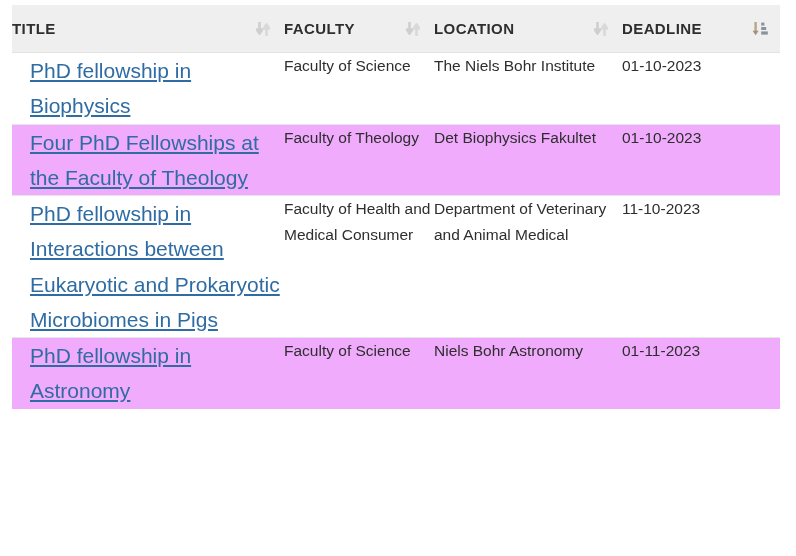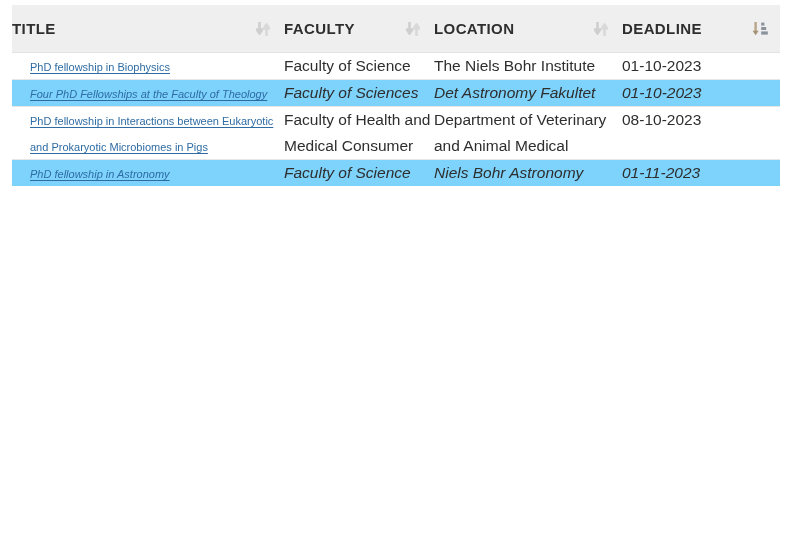--- a/index.html
+++ b/index.html
@@ -71,22 +71,21 @@
     display: inline-block;
     width: 14px;
     height: 18px;
     flex: 0 0 auto;
     margin-left: 8px;
   }
   .sort-icon svg { display: block; }
 
   
   tbody tr.stripe {
-    background: #7dd3fc;
-    font-style: italic;
+    background: #f0abfc;
   }
   tbody tr.plain {
     background: #ffffff;
   }
   tbody td {
     padding: 16px 20px 18px 18px;
     font-size: 15.5px;
     color: #2e2e2e;
     line-height: 1.68;
     border-bottom: 1px solid #e6e6e6;
@@ -94,21 +93,21 @@
   tbody tr:last-child td {
     border-bottom: none;
   }
   tbody td.c-title    { padding-left: 18px; }
   tbody td.c-deadline { white-space: nowrap; }
 
   a.job-link {
     color: #2f6ca3;
     text-decoration: underline;
     text-underline-offset: 2px;
-    font-size: 11px;
+    font-size: 21px;
     line-height: 1.68;
   }
 </style>
 </head>
 <body>
 
 <div class="table-wrap">
   <table class="joblist">
     <thead>
       <tr>
@@ -175,32 +174,32 @@
         </td>
         <td class="c-faculty">Faculty of Science</td>
         <td class="c-location">The Niels Bohr Institute</td>
         <td class="c-deadline">01-10-2023</td>
       </tr>
 
       <tr class="stripe">
         <td class="c-title">
           <a class="job-link" href="#">Four PhD Fellowships at the Faculty of Theology</a>
         </td>
-        <td class="c-faculty">Faculty of Sciences</td>
-        <td class="c-location">Det Astronomy Fakultet</td>
+        <td class="c-faculty">Faculty of Theology</td>
+        <td class="c-location">Det Biophysics Fakultet</td>
         <td class="c-deadline">01-10-2023</td>
       </tr>
 
       <tr class="plain">
         <td class="c-title">
           <a class="job-link" href="#">PhD fellowship in Interactions between Eukaryotic and Prokaryotic Microbiomes in Pigs</a>
         </td>
         <td class="c-faculty">Faculty of Health and Medical Consumer</td>
         <td class="c-location">Department of Veterinary and Animal Medical</td>
-        <td class="c-deadline">08-10-2023</td>
+        <td class="c-deadline">11-10-2023</td>
       </tr>
 
 
 
       <tr class="stripe">
         <td class="c-title">
           <a class="job-link" href="#">PhD fellowship in Astronomy</a>
         </td>
         <td class="c-faculty">Faculty of Science</td>
         <td class="c-location">Niels Bohr Astronomy</td>

